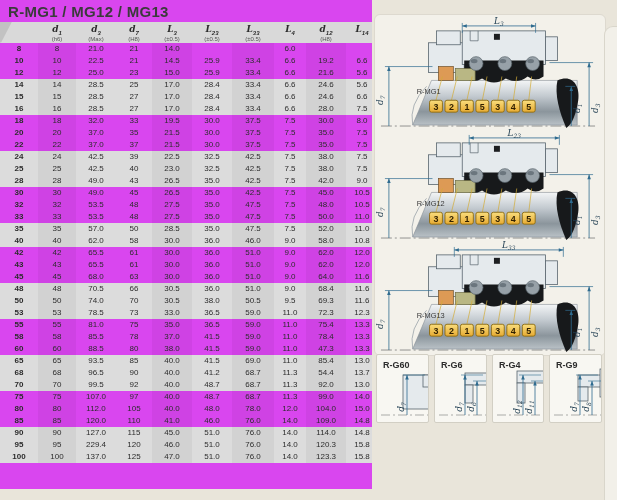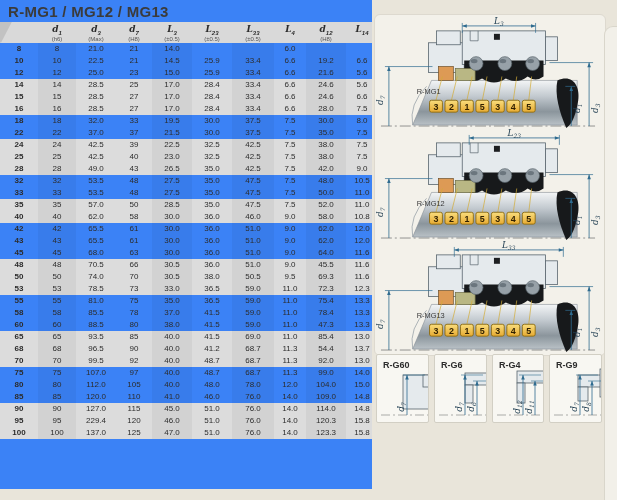--- a/index.html
+++ b/index.html
@@ -1,20 +1,20 @@
 <!DOCTYPE html>
 <html><head>
 <meta charset="utf-8">
 <style>
   html,body{margin:0;padding:0;}
   body{font-family:"Liberation Sans","DejaVu Sans",sans-serif;}
   .page{position:relative;width:617px;height:500px;background:#e9e5da;overflow:hidden;}
 
   
-  .left-panel{position:absolute;left:0;top:0;width:372px;height:489px;background:#3b82f6;}
+  .left-panel{position:absolute;left:0;top:0;width:372px;height:489px;background:#d946ef;}
   .page-title{font-size:15px;font-weight:bold;color:#3b3b3b;padding:3px 0 2px 8px;letter-spacing:.3px;}
   .dim-table{border-collapse:collapse;table-layout:fixed;width:370px;font-size:8px;color:#2c2c2c;}
   .dim-table thead{position:relative;}
   .thead-row{background:#d9d9d9;}
   .dim-table th{font-weight:bold;padding:2px 0 1px 0;text-align:center;vertical-align:top;position:relative;}
   .col-main{font-size:9px;font-style:italic;font-family:"DejaVu Serif",serif;}
   .col-sub{font-size:6px;font-style:italic;vertical-align:sub;}
   .col-tol{display:block;font-size:6px;font-weight:normal;color:#555;line-height:6px;}
   .dim-table td{height:12px;text-align:center;padding:0;line-height:12px;}
   .dim-table td.rowlabel{font-weight:bold;}
@@ -138,20 +138,32 @@
             <td>32.0</td>
             <td>33</td>
             <td>19.5</td>
             <td>30.0</td>
             <td>37.5</td>
             <td>7.5</td>
             <td>30.0</td>
             <td>8.0</td>
           </tr>
           <tr>
+            <td class="rowlabel">20</td>
+            <td>20</td>
+            <td>37.0</td>
+            <td>35</td>
+            <td>21.5</td>
+            <td>30.0</td>
+            <td>37.5</td>
+            <td>7.5</td>
+            <td>35.0</td>
+            <td>7.5</td>
+          </tr>
+          <tr>
             <td class="rowlabel">22</td>
             <td>22</td>
             <td>37.0</td>
             <td>37</td>
             <td>21.5</td>
             <td>30.0</td>
             <td>37.5</td>
             <td>7.5</td>
             <td>35.0</td>
             <td>7.5</td>
@@ -184,20 +196,32 @@
             <td class="rowlabel">28</td>
             <td>28</td>
             <td>49.0</td>
             <td>43</td>
             <td>26.5</td>
             <td>35.0</td>
             <td>42.5</td>
             <td>7.5</td>
             <td>42.0</td>
             <td>9.0</td>
+          </tr>
+          <tr>
+            <td class="rowlabel">30</td>
+            <td>30</td>
+            <td>49.0</td>
+            <td>45</td>
+            <td>26.5</td>
+            <td>35.0</td>
+            <td>42.5</td>
+            <td>7.5</td>
+            <td>45.0</td>
+            <td>10.5</td>
           </tr>
           <tr>
             <td class="rowlabel">32</td>
             <td>32</td>
             <td>53.5</td>
             <td>48</td>
             <td>27.5</td>
             <td>35.0</td>
             <td>47.5</td>
             <td>7.5</td>
@@ -278,21 +302,21 @@
           </tr>
           <tr class="band">
             <td class="rowlabel">48</td>
             <td>48</td>
             <td>70.5</td>
             <td>66</td>
             <td>30.5</td>
             <td>36.0</td>
             <td>51.0</td>
             <td>9.0</td>
-            <td>45.5</td>
+            <td>68.4</td>
             <td>11.6</td>
           </tr>
           <tr class="band">
             <td class="rowlabel">50</td>
             <td>50</td>
             <td>74.0</td>
             <td>70</td>
             <td>30.5</td>
             <td>38.0</td>
             <td>50.5</td>

